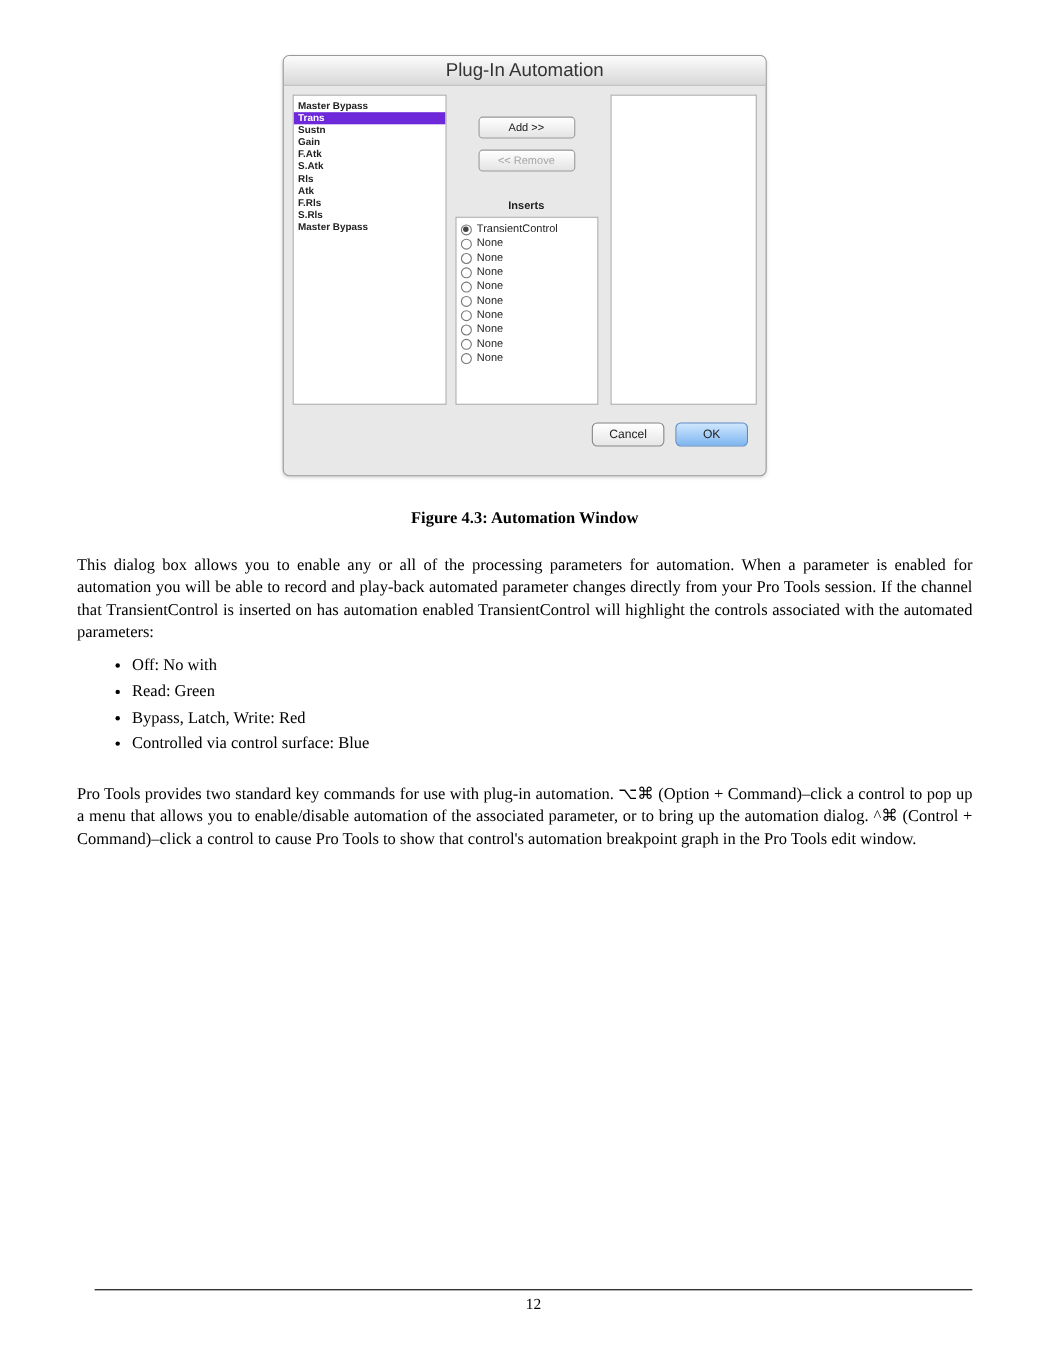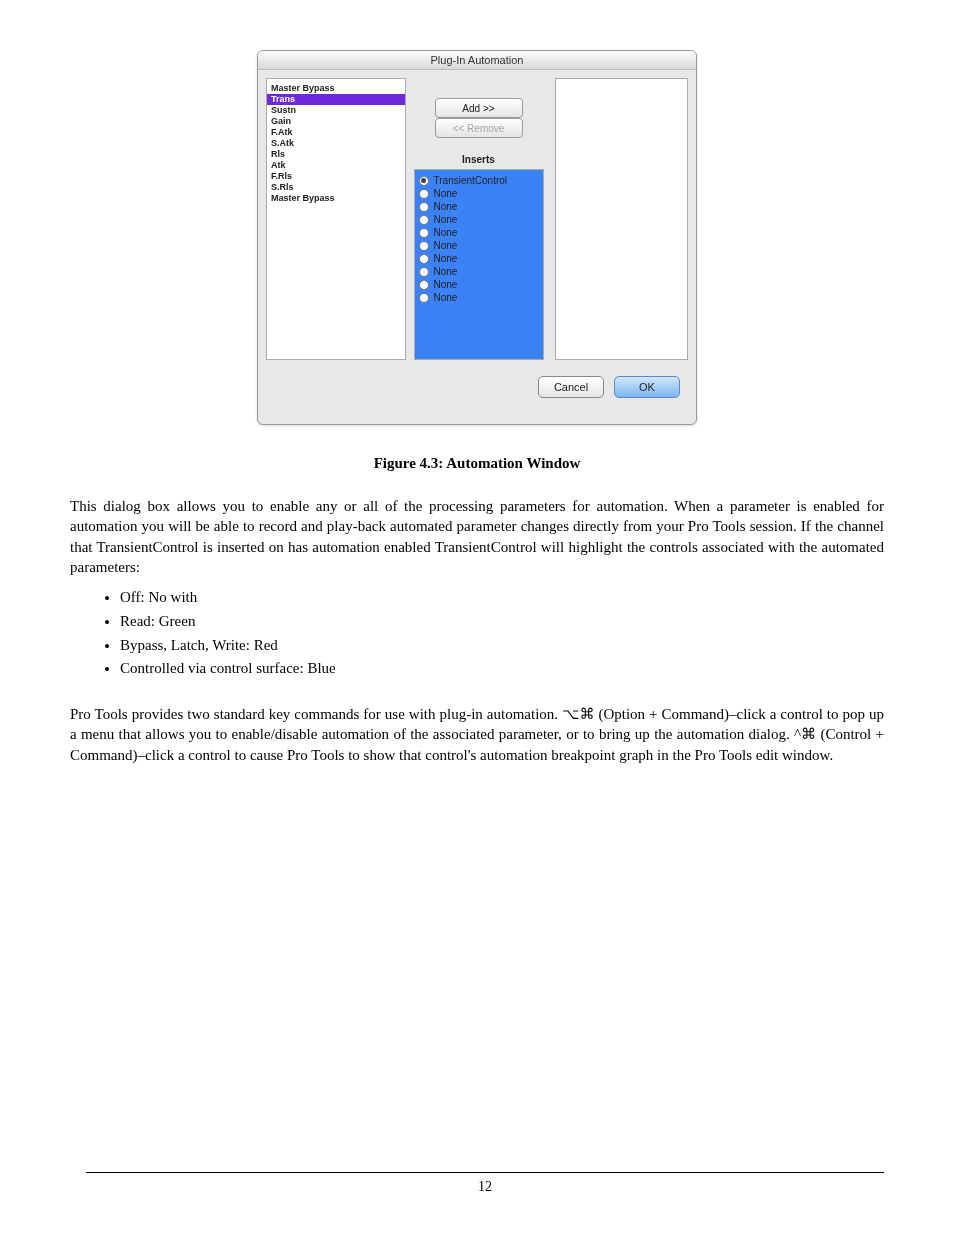--- a/index.html
+++ b/index.html
@@ -34,21 +34,21 @@
     border: 1px solid #999;
     border-radius: 6px;
     overflow: hidden;
     box-shadow: 0 1px 3px rgba(0,0,0,0.15);
     font-family: 'Lucida Grande','Helvetica Neue',Arial,sans-serif;
     font-size: 10px;
     color: #222;
   }
   .dialog-title {
     text-align: center;
-    font-size: 11px;
+    font-size: 17px;
     padding: 3px 0;
     background: linear-gradient(#fcfcfc,#d8d8d8);
     border-bottom: 1px solid #bbb;
     color: #333;
   }
   .dialog-body {
     display: flex;
     padding: 8px 8px 0 8px;
     height: 290px;
   }
@@ -80,32 +80,32 @@
   }
   .mac-btn {
     width: 88px;
     height: 20px;
     background: linear-gradient(#fff,#e4e4e4);
     border: 1px solid #9a9a9a;
     border-radius: 4px;
     font-size: 10px;
     color: #222;
     display:flex;align-items:center;justify-content:center;
-    margin-bottom: 0;
+    margin-bottom: 10px;
   }
   .mac-btn.disabled { color:#a5a5a5; }
   .inserts-label {
     margin-top: 16px;
     font-weight: bold;
     font-size: 10px;
   }
   .inserts-list {
     margin-top: 4px;
     width: 130px;
-    background: #3b82f6;
+    background: #ffffff;
     border: 1px solid #aaa;
     padding: 4px 4px;
     flex:1;
     overflow:hidden;
   }
   .ins-item {
     display:flex;align-items:center;gap:5px;
     font-size: 10px;
     line-height:13px;
   }

